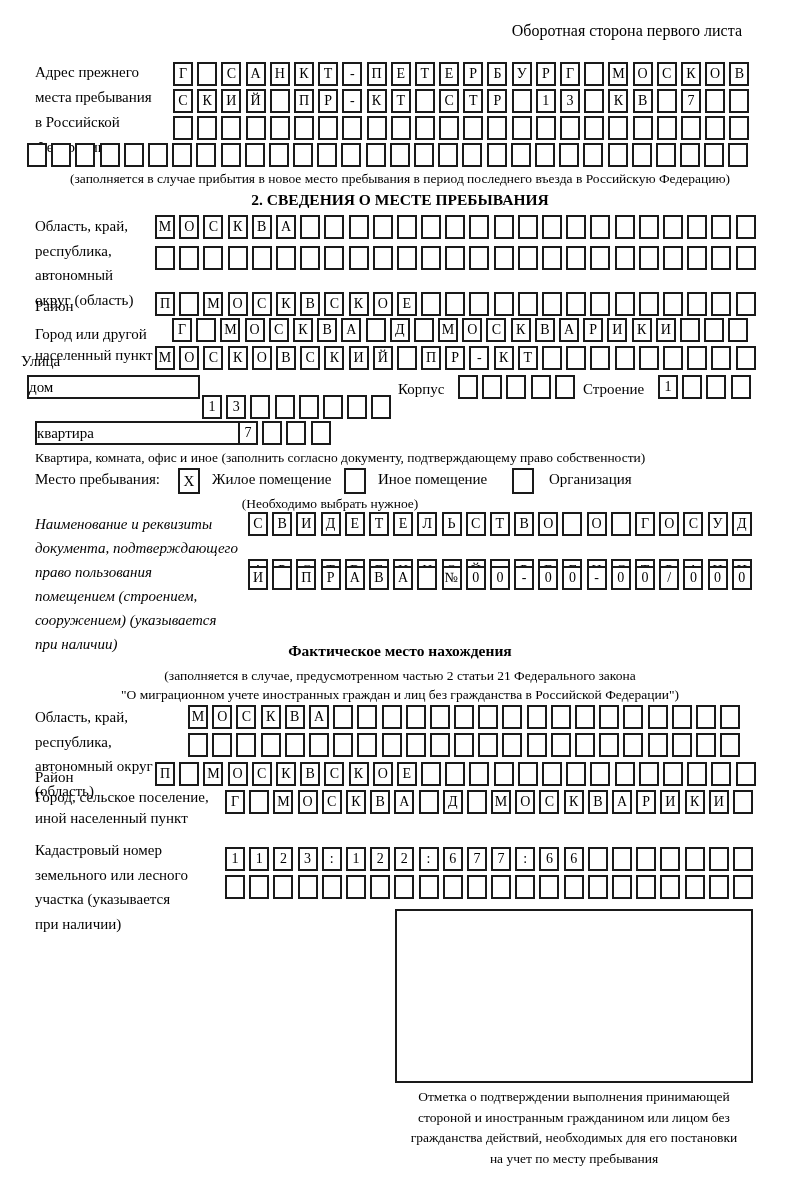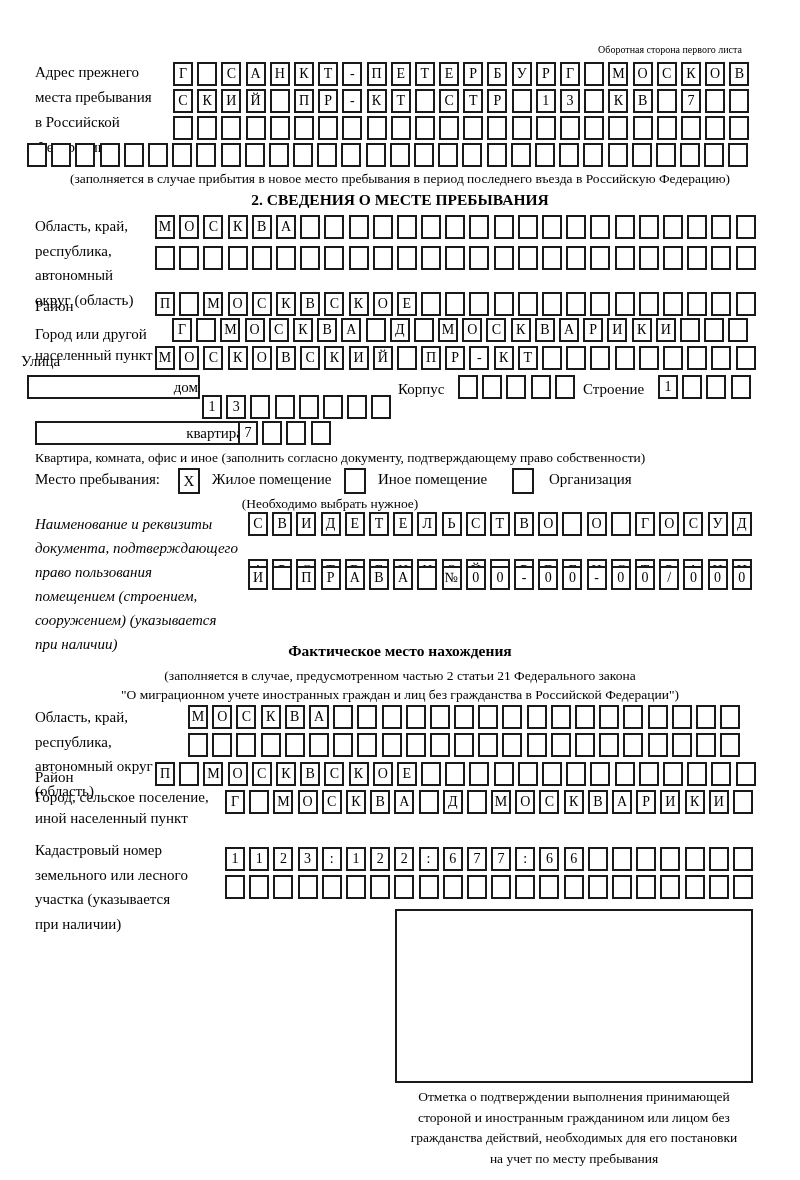--- a/index.html
+++ b/index.html
@@ -5,27 +5,27 @@
   html,body{margin:0;padding:0;background:#fff;}
   .page{position:relative;width:800px;height:1180px;background:#fff;
         font-family:"Liberation Serif","DejaVu Serif",serif;color:#000;overflow:hidden;}
   .abs{position:absolute;}
   .lbl{font-size:15px;line-height:25px;white-space:pre-line;}
   .small{font-size:13.5px;}
   .boxrow{position:absolute;white-space:nowrap;height:24px;}
   .cell{display:inline-block;box-sizing:border-box;width:20px;height:24px;border:2px solid #1a1a1a;
         margin-right:4.2px;font-size:14px;line-height:20px;text-align:center;vertical-align:top;background:#fff;}
   .labelbox{position:absolute;box-sizing:border-box;height:24px;border:2px solid #1a1a1a;
-        font-size:15px;line-height:20px;text-align:right;background:#fff;}
+        font-size:15px;line-height:20px;text-align:left;background:#fff;}
   .chk{position:absolute;box-sizing:border-box;width:22px;height:26px;border:2px solid #1a1a1a;
         font-size:15px;line-height:22px;text-align:center;background:#fff;}
   .center{left:0;width:800px;text-align:center;}
   .title{font-weight:bold;font-size:15.5px;}
   
-  #corner-note{top:22px;right:58px;font-size:10px;margin-top:22px;}
+  #corner-note{top:22px;right:58px;font-size:16px;}
   #prev-label{left:35px;top:60px;width:160px;}
   #prev-row-1{left:173px;top:62px;}
   #prev-row-2{left:173px;top:89px;}
   #prev-row-3{left:173px;top:116px;}
   #prev-row-4{left:27px;top:143px;}
   #prev-note{top:171px;}
   #sec2-title{top:191px;}
   #region1-label{left:35px;top:214px;width:160px;line-height:24.5px;}
   #region1-row-1{left:155px;top:215px;}
   #region1-row-2{left:155px;top:246px;}

